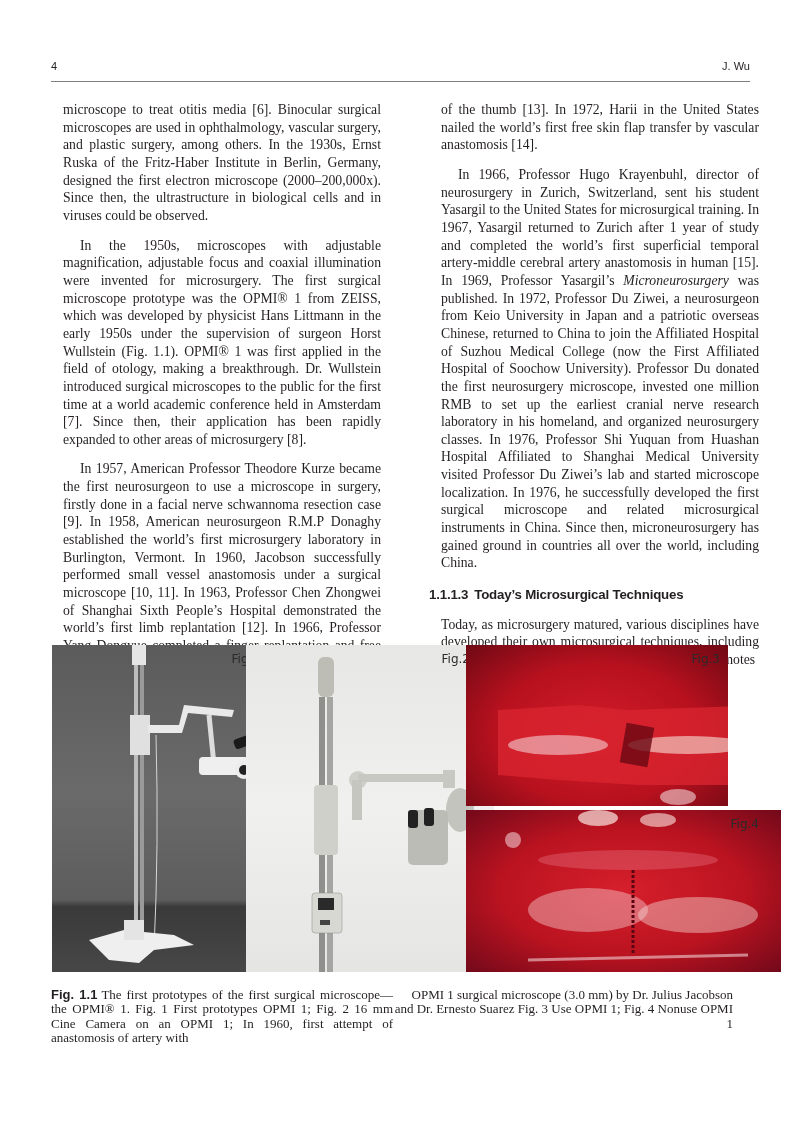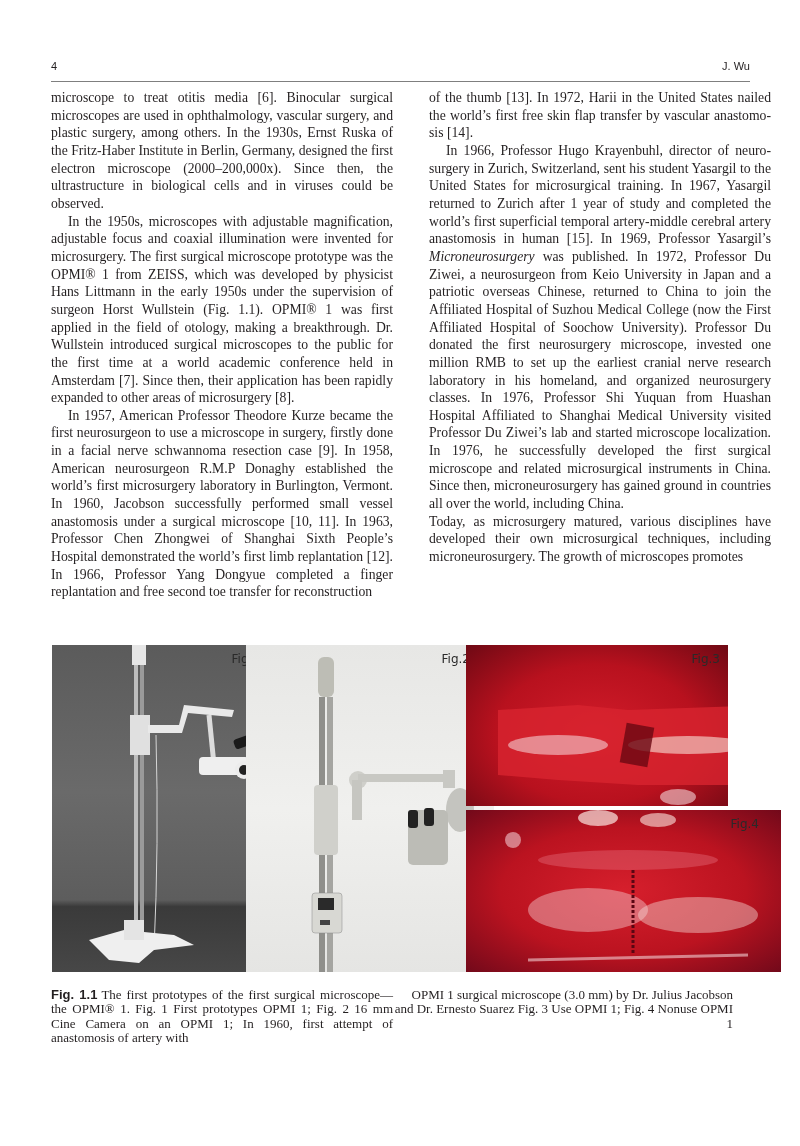--- a/index.html
+++ b/index.html
@@ -1,21 +1,21 @@
 <!DOCTYPE html>
 <html><head>
 <meta charset="utf-8">
 <style>
   html, body { margin: 0; padding: 0; background: #ffffff; }
   body { width: 800px; height: 1146px; position: relative; overflow: hidden; color: #231f20; }
   .page-num { position: absolute; left: 51px; top: 60px; font-family: "Liberation Sans", sans-serif; font-size: 11px; }
   .running-head { position: absolute; right: 50px; top: 60px; font-family: "Liberation Sans", sans-serif; font-size: 11px; }
   .rule { position: absolute; left: 51px; width: 699px; top: 81px; height: 1px; background: #7f7f7f; }
   .col { position: absolute; top: 89px; width: 342px; font-family: "Liberation Serif", serif; font-size: 13.7px; line-height: 17.65px; text-align: justify; hyphens: manual; }
-  .col p { margin: 0; text-indent: 17px; }
+  .col p { margin: 12px; text-indent: 17px; }
   .col p.noindent { text-indent: 0; }
   .col-left { left: 51px; }
   .col-right { left: 429px; }
   .sec-head { font-family: "Liberation Sans", sans-serif; font-weight: bold; font-size: 13.3px; margin: 14px 0 1px 0; letter-spacing: -0.2px; }
   .sec-head .num { margin-right: 6px; }
   .fig { position: absolute; overflow: hidden; padding-left: 32px; }
   .fig-label { position: absolute; font-family: "DejaVu Sans", sans-serif; font-size: 12px; color: #2a2a2a; }
   #fig1 { left: 52px; top: 645px; width: 190px; height: 327px;
     background: linear-gradient(180deg, #5b5b5b 0%, #6a6a6a 45%, #5d5d5d 78%, #3a3a3a 80%, #474747 100%); }
   #fig2 { left: 246px; top: 645px; width: 216px; height: 327px;
@@ -39,20 +39,21 @@
 
 <div class="col col-left">
   <p class="noindent">microscope to treat otitis media [6]. Binocular surgical microscopes are used in ophthalmology, vascular surgery, and plastic surgery, among others. In the 1930s, Ernst Ruska of the Fritz-Haber Institute in Berlin, Germany, designed the first electron microscope (2000–200,000x). Since then, the ultrastructure in biological cells and in viruses could be observed.</p>
   <p>In the 1950s, microscopes with adjustable magnification, adjustable focus and coaxial illumination were invented for microsurgery. The first surgical microscope prototype was the OPMI® 1 from ZEISS, which was developed by physi­cist Hans Littmann in the early 1950s under the supervision of surgeon Horst Wullstein (Fig. 1.1). OPMI® 1 was first applied in the field of otology, making a breakthrough. Dr. Wullstein introduced surgical microscopes to the public for the first time at a world academic conference held in Amsterdam [7]. Since then, their application has been rap­idly expanded to other areas of microsurgery [8].</p>
   <p>In 1957, American Professor Theodore Kurze became the first neurosurgeon to use a microscope in surgery, firstly done in a facial nerve schwannoma resection case [9]. In 1958, American neurosurgeon R.M.P Donaghy established the world’s first microsurgery laboratory in Burlington, Vermont. In 1960, Jacobson successfully performed small vessel anastomosis under a surgical microscope [10, 11]. In 1963, Professor Chen Zhongwei of Shanghai Sixth People’s Hospital demonstrated the world’s first limb replantation [12]. In 1966, Professor Yang Dongyue completed a finger replantation and free second toe transfer for reconstruction</p>
 </div>
 
 <div class="col col-right">
   <p class="noindent">of the thumb [13]. In 1972, Harii in the United States nailed the world’s first free skin flap transfer by vascular anastomo­sis [14].</p>
   <p><span>In 1966, Professor Hugo Krayenbuhl, director of neuro­surgery in Zurich, Switzerland, sent his student Yasargil to the United States for microsurgical training. In 1967, Yasargil returned to Zurich after 1 year of study and completed the world’s first superficial temporal artery-middle cerebral artery anastomosis in human [15]. In 1969, Professor Yasargil’s </span><i>Microneurosurgery</i><span> was published. In 1972, Professor Du Ziwei, a neurosurgeon from Keio University in Japan and a patriotic overseas Chinese, returned to China to join the Affiliated Hospital of Suzhou Medical College (now the First Affiliated Hospital of Soochow University). Professor Du donated the first neurosurgery microscope, invested one million RMB to set up the earliest cranial nerve research laboratory in his homeland, and organized neuro­surgery classes. In 1976, Professor Shi Yuquan from Huashan Hospital Affiliated to Shanghai Medical University visited Professor Du Ziwei’s lab and started microscope localiza­tion. In 1976, he successfully developed the first surgical microscope and related microsurgical instruments in China. Since then, microneurosurgery has gained ground in coun­tries all over the world, including China.</span></p>
+  <div class="sec-head"><span class="num">1.1.1.3</span><span>Today’s Microsurgical Techniques</span></div>
   <p class="noindent">Today, as microsurgery matured, various disciplines have developed their own microsurgical techniques, including microneurosurgery. The growth of microscopes promotes</p>
 </div>
 
 <div id="fig1" class="fig">
   <svg width="190" height="327" viewBox="0 0 190 327">
     <rect x="48" y="0" width="14" height="20" fill="#e6e6e6"></rect>
     <rect x="50" y="20" width="4" height="260" fill="#bdbdbd"></rect>
     <rect x="56" y="20" width="4" height="260" fill="#9a9a9a"></rect>
     <rect x="46" y="70" width="20" height="40" fill="#e0e0e0"></rect>
     <path d="M64 80 L95 80 L100 60 L150 65 L148 72 L104 68 L98 88 L64 88 Z" fill="#e9e9e9"></path>

